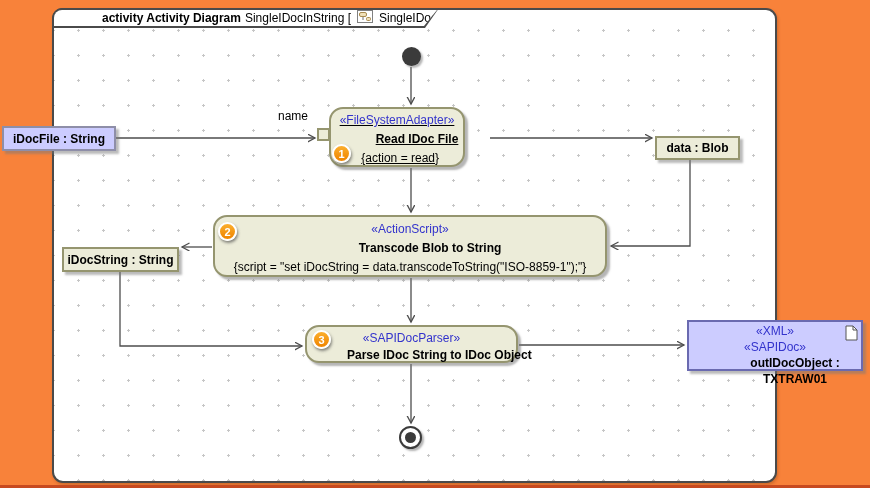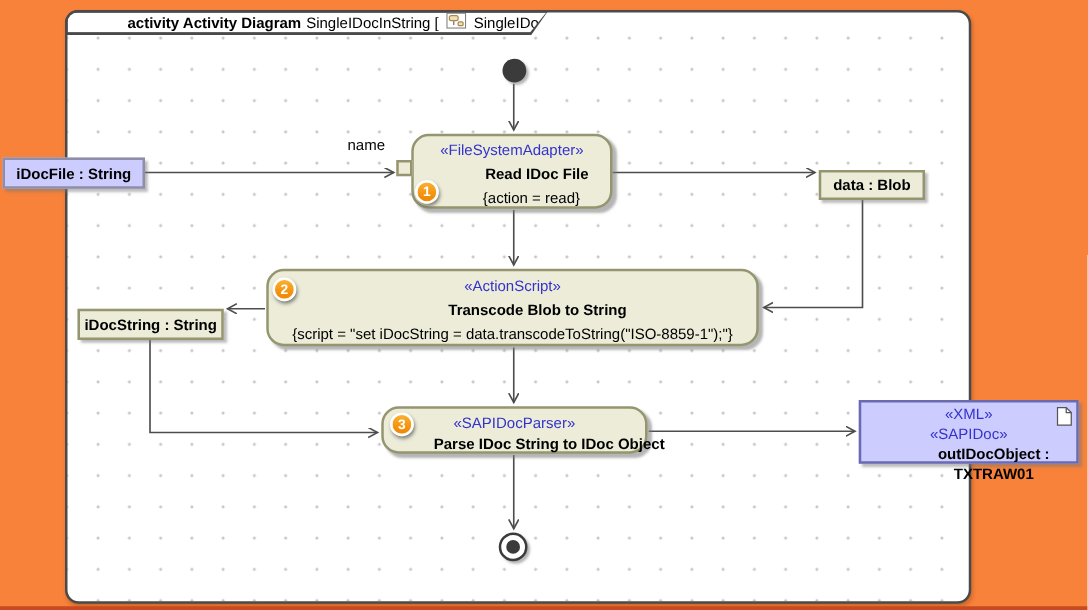--- a/index.html
+++ b/index.html
@@ -49,21 +49,21 @@
   .action{
     position:absolute; z-index:3;
     background:#ECECD9; border:2px solid #95956F; border-radius:14px;
     box-shadow:3px 3px 2px rgba(120,120,120,.55);
     text-align:center; font-size:12px; white-space:nowrap;
   }
   .action .line{ line-height:19px; }
   .stereo{ color:#3333CC; }
   .nm{ font-weight:bold;margin-left:40px; }
   .tag-right{ text-align:right; padding-right:24px; }
-  #action-read{ left:329px; top:107px; width:161px; height:60px; padding-top:2px; }
+  #action-read{ left:329px; top:107px; width:136px; height:60px; padding-top:2px;text-decoration:underline; }
   #action-transcode{ left:213px; top:215px; width:394px; height:62px; padding-top:3px; }
   #action-parse{ left:305px; top:325px; width:213px; height:38px; padding-top:3px; }
   #action-parse .line{ line-height:17px; }
 
   .obj{
     position:absolute; z-index:4; font-size:12px; font-weight:bold;
     display:flex; align-items:center; justify-content:center;
     box-shadow:2.5px 2.5px 2px rgba(120,120,120,.5);
   }
   .beige{ background:#ECECD9; border:2px solid #95956F;margin-top:10px; }

